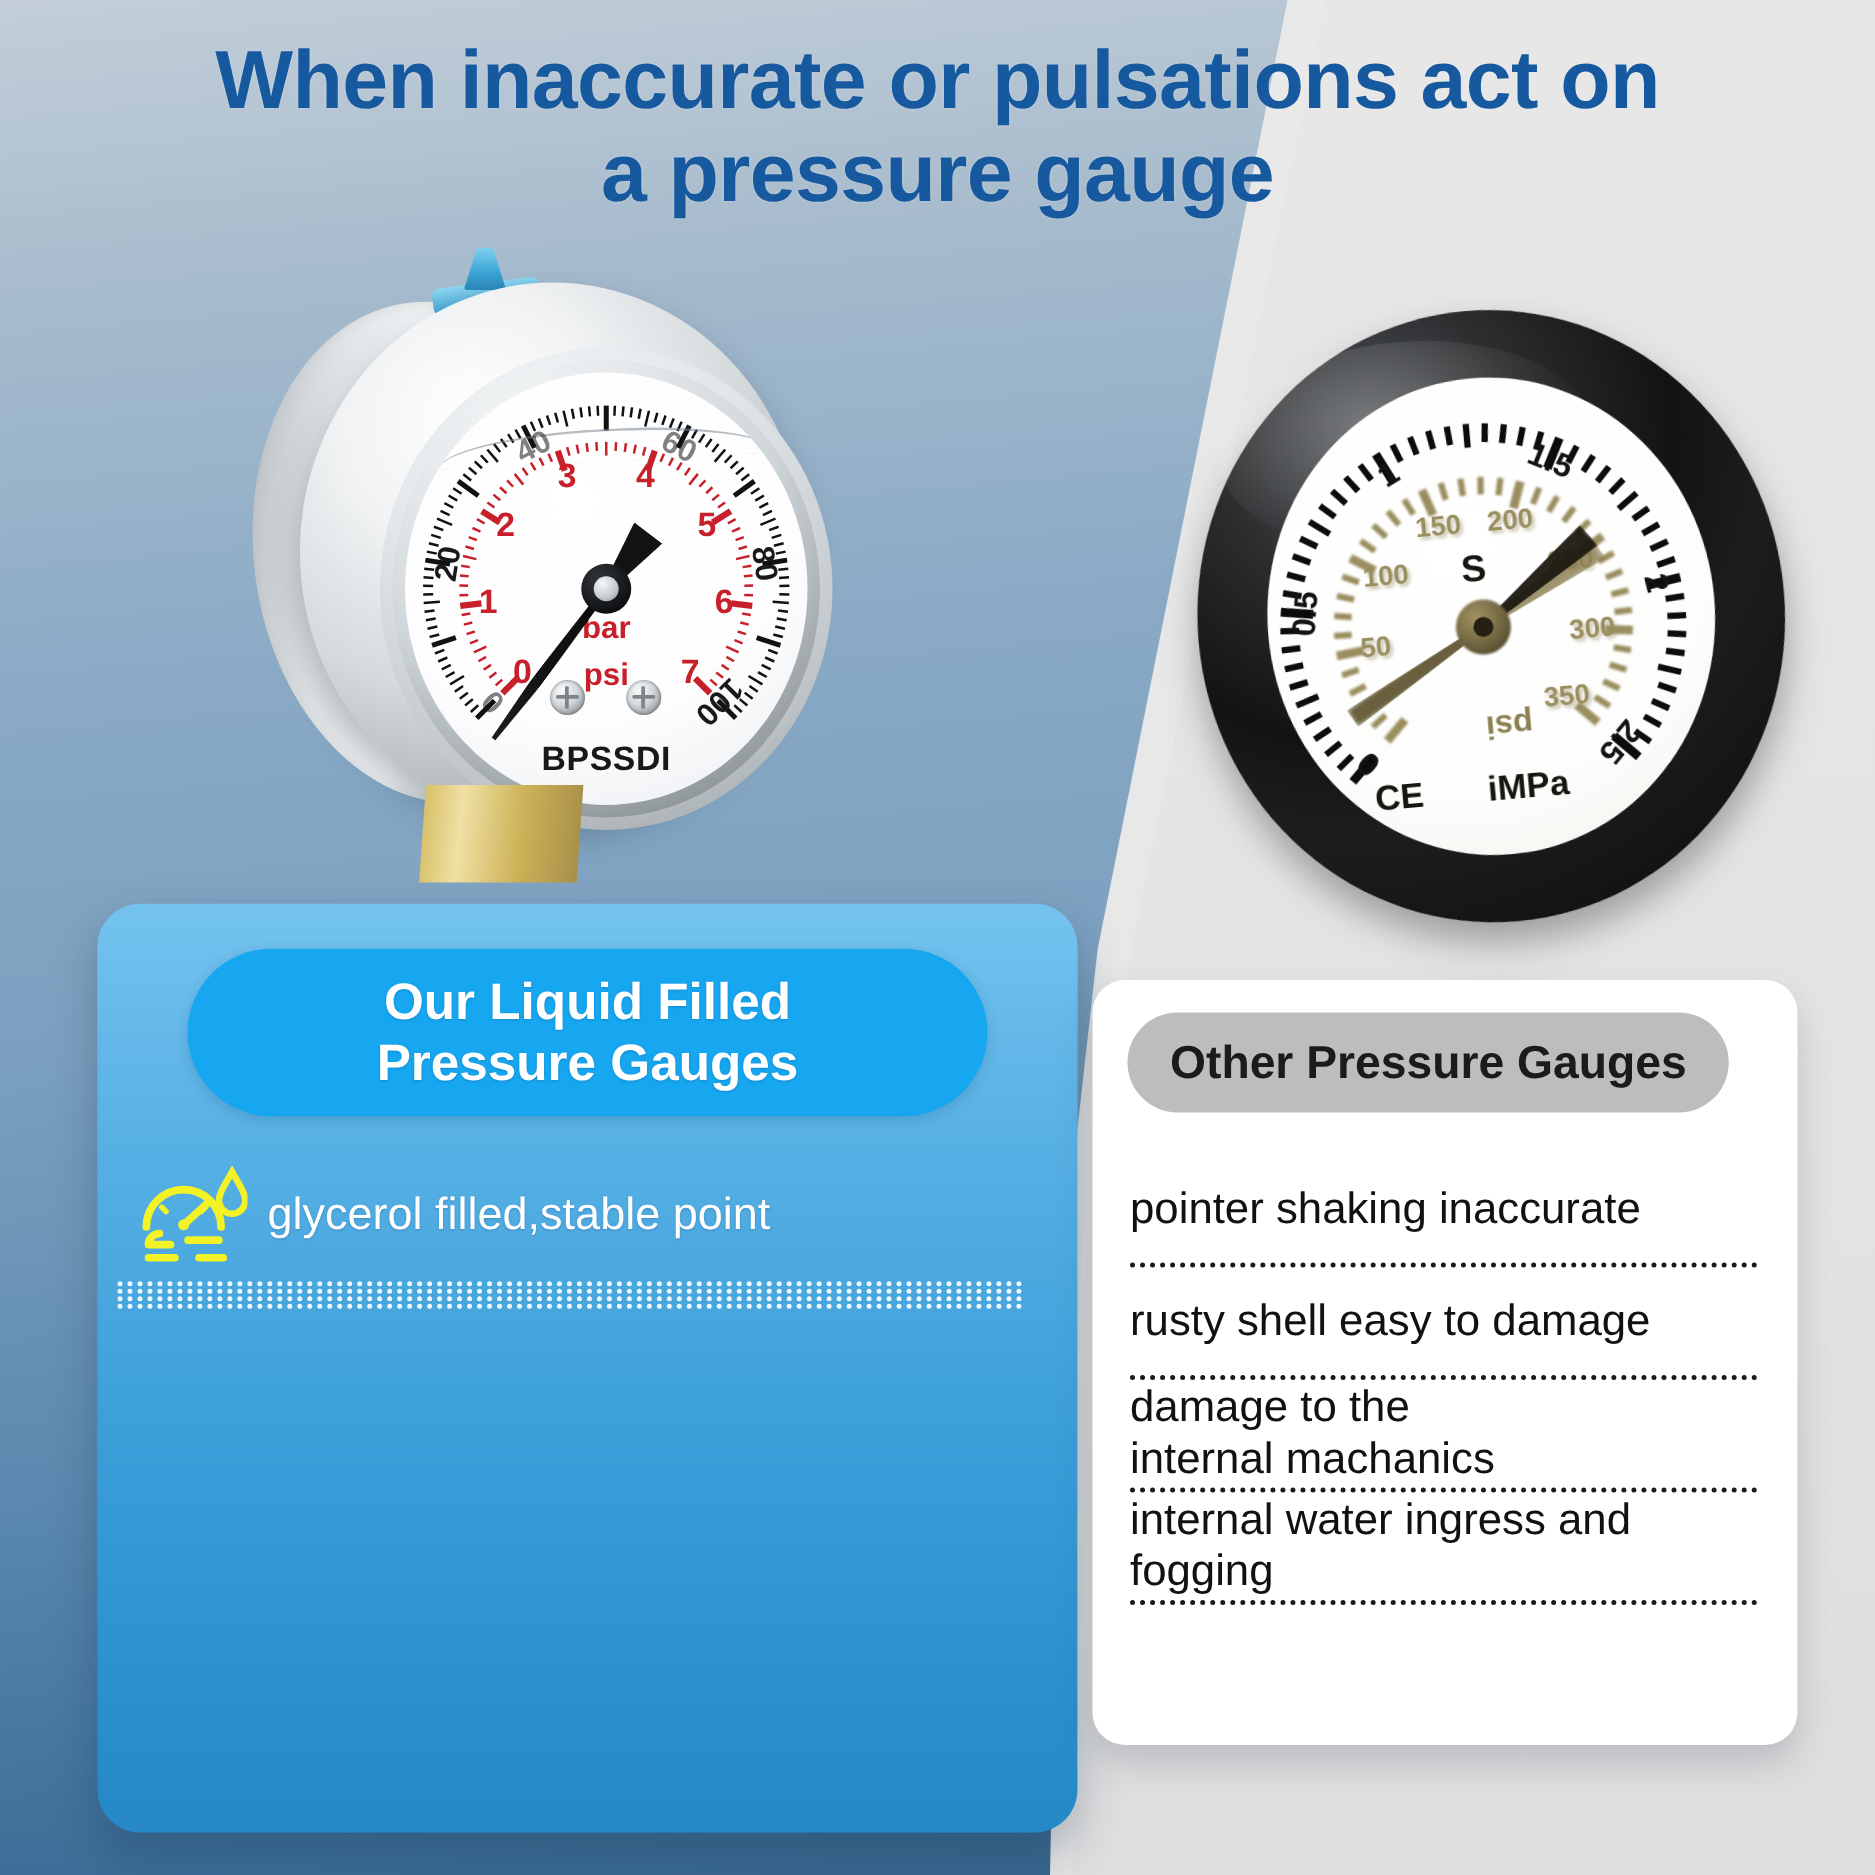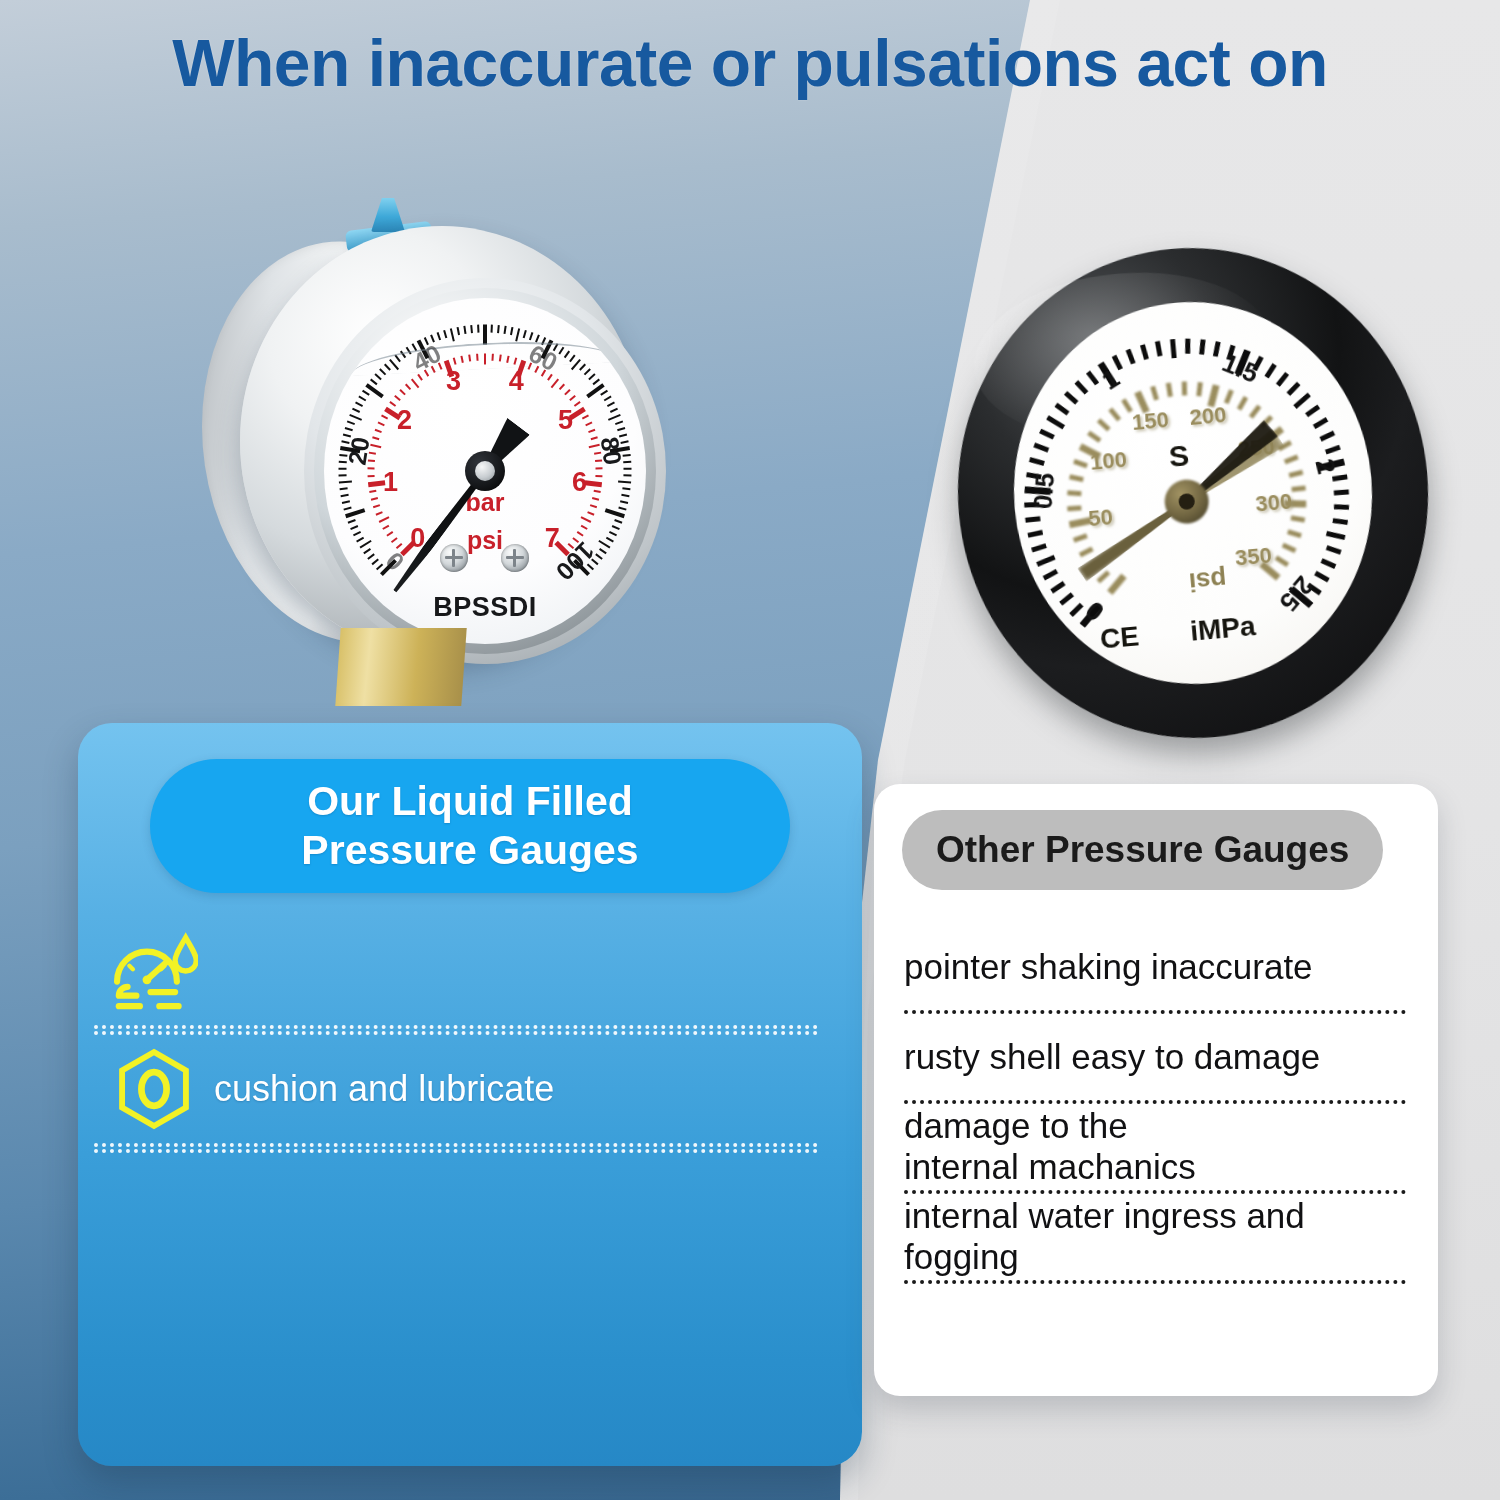--- a/index.html
+++ b/index.html
@@ -311,20 +311,21 @@
 </head>
 <body>
 
 <div id="stage">
 
   <div id="right-wedge"></div>
   <div id="wedge-edge"></div>
 
   <div id="headline">
     <span>When inaccurate or pulsations act on</span>
+    <span class="l2">a pressure gauge</span>
   </div>
 
   <div id="gauge-left">
     <div id="gl-case-side"></div>
     <div id="gl-vent-base"></div>
     <div id="gl-vent"></div>
     <div id="gl-bezel">
       <div id="gl-bezel-inner"></div>
       <div id="gl-glass-ring"></div>
       <div id="gl-dial">
@@ -672,32 +673,24 @@
               <path d="M8 62 A34 34 0 0 1 76 62" fill="none" stroke="#f2f226" stroke-width="7" stroke-linecap="round"></path>
               <path d="M42 60 L64 40" stroke="#f2f226" stroke-width="7" stroke-linecap="round"></path>
               <circle cx="42" cy="60" r="5" fill="#f2f226"></circle>
               <path d="M22 44 L26 48 M62 44 L58 48" stroke="#f2f226" stroke-width="5" stroke-linecap="round"></path>
               <path d="M86 12 C94 26 98 32 98 38 A11 11 0 0 1 74 38 C74 32 78 26 86 12 Z" fill="none" stroke="#f2f226" stroke-width="6"></path>
               <path d="M10 78 H30 M10 78 A10 10 0 0 1 20 68" fill="none" stroke="#f2f226" stroke-width="7" stroke-linecap="round"></path>
               <path d="M46 74 H74 M56 90 H78" stroke="#f2f226" stroke-width="7" stroke-linecap="round"></path>
               <path d="M10 90 H34" stroke="#f2f226" stroke-width="7" stroke-linecap="round"></path>
             </svg>
           </div>
+          <div class="feat-txt">glycerol filled,stable point</div>
         </div>
         <div class="feat-sep"></div>
         <div class="feat-sep"></div>
-        <div class="feat-row">
-          <div class="feat-ico">
-            <svg viewBox="0 0 100 100" width="84" height="84">
-              <path d="M50 6 L88 28 L88 72 L50 94 L12 72 L12 28 Z" fill="none" stroke="#f2f226" stroke-width="7"></path>
-              <ellipse cx="50" cy="50" rx="15" ry="20" fill="none" stroke="#f2f226" stroke-width="8"></ellipse>
-            </svg>
-          </div>
-          <div class="feat-txt">cushion and lubricate</div>
-        </div>
         <div class="feat-sep"></div>
         <div class="feat-sep"></div>
       </div>
   </div>
 
   <div id="panel-right">
     <div id="other-list">
         <div class="other-row">
           <span>pointer shaking inaccurate</span>
         </div>

